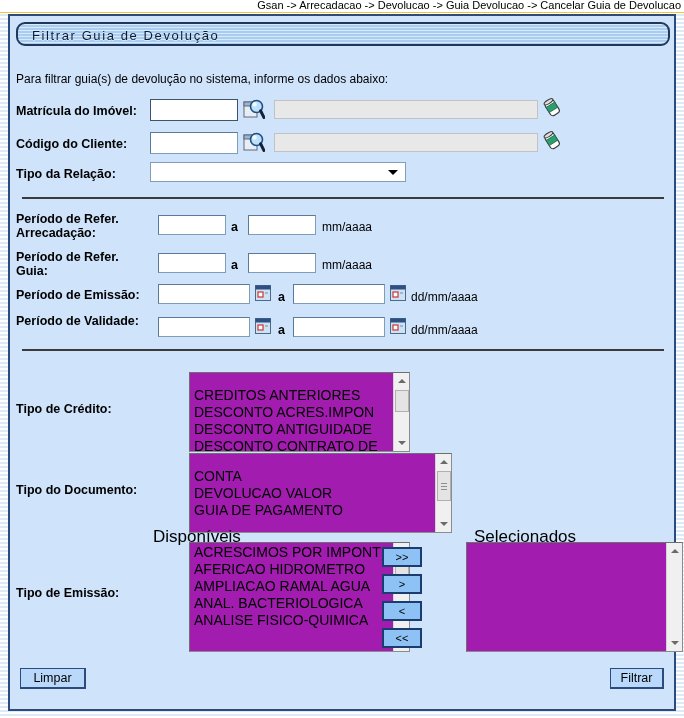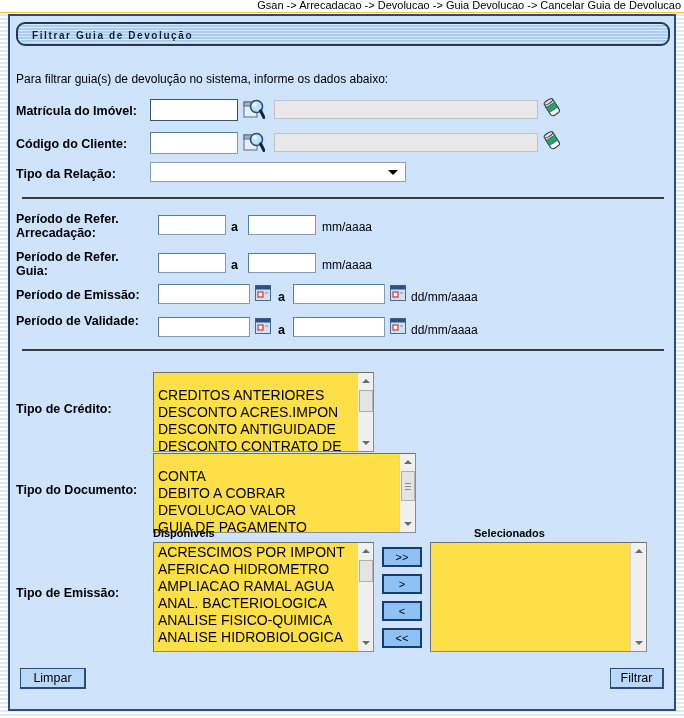--- a/index.html
+++ b/index.html
@@ -62,22 +62,22 @@
       repeating-linear-gradient(
         to bottom,
         #d7e9fb 0px, #d7e9fb 1px,
         #a9cdf0 1px, #a9cdf0 3px
       );
     overflow: hidden;
   }
   #titlebar-text {
     position: absolute;
     left: 14px; top: 3px;
-    font-size: 10px;
-    font-weight: bold;
+    font-size: 13px;
+    font-weight: normal;
     color: #0b1b33;
     letter-spacing: 1.6px;
     line-height: 17px;
     text-shadow: 0 1px 0 rgba(255,255,255,.55);
   }
 
   
   #content {
     position: absolute;
     left: 0; top: 36px;
@@ -164,25 +164,26 @@
   
   .hrule {
     position: absolute;
     height: 0;
     border-top: 2px solid #3a3a3a;
   }
 
   
   .listbox {
     position: absolute;
-    background: #fde047;
+    background: #a21caf;
     border: 1px solid #8c8c8c;
     border-top-color: #6f6f6f;
     border-left-color: #6f6f6f;
     overflow: hidden;
+    margin-left: 36px;
   }
   .listbox .items {
     position: absolute;
     left: 0; top: 0;
     right: 17px;
     padding: 0;
     margin: 0;
     list-style: none;
   }
   .listbox .items li {
@@ -241,22 +242,22 @@
       repeating-linear-gradient(
         to bottom,
         #8e8e8e 0px, #8e8e8e 1px,
         #e4e4e4 1px, #e4e4e4 3px
       );
   }
 
   
   .col-cap {
     position: absolute;
-    font-size: 11px;
-    font-weight: bold;
+    font-size: 17px;
+    font-weight: normal;
     color: #000;
   }
 
   
   .xfer {
     position: absolute;
     width: 40px; height: 20px;
     background: #8ec2f5;
     border: 2px solid #1a3c6e;
     font-family: "Liberation Sans", sans-serif;
@@ -427,21 +428,20 @@
           <div class="btn-dn">
               <span class="tri"></span>
             </div>
         </div>
       </div>
 
       <div class="lbl" style="left:6px; top:431px;">Tipo do Documento:</div>
       <div class="listbox" style="left:143px; top:401px; width:263px; height:80px;">
         <ul class="items" style="top:14px;">
           <li>CONTA</li>
-          <li>DEBITO A COBRAR</li>
           <li>DEVOLUCAO VALOR</li>
           <li>GUIA DE PAGAMENTO</li>
         </ul>
         <div class="sbar">
           <div class="btn-up">
               <span class="tri"></span>
             </div>
           <div class="thumb" style="top:17px; height:30px;">
             <span class="grip"></span>
           </div>
@@ -456,21 +456,20 @@
 
       <div class="lbl" style="left:6px; top:534px;">Tipo de Emissão:</div>
 
       <div class="listbox" style="left:143px; top:490px; width:221px; height:110px;">
         <ul class="items" style="top:1px;">
           <li>ACRESCIMOS POR IMPONT</li>
           <li>AFERICAO HIDROMETRO</li>
           <li>AMPLIACAO RAMAL AGUA</li>
           <li>ANAL. BACTERIOLOGICA</li>
           <li>ANALISE FISICO-QUIMICA</li>
-          <li>ANALISE HIDROBIOLOGICA</li>
         </ul>
         <div class="sbar">
           <div class="btn-up">
               <span class="tri"></span>
             </div>
           <div class="thumb" style="top:17px; height:22px;"></div>
           <div class="btn-dn">
               <span class="tri"></span>
             </div>
         </div>

